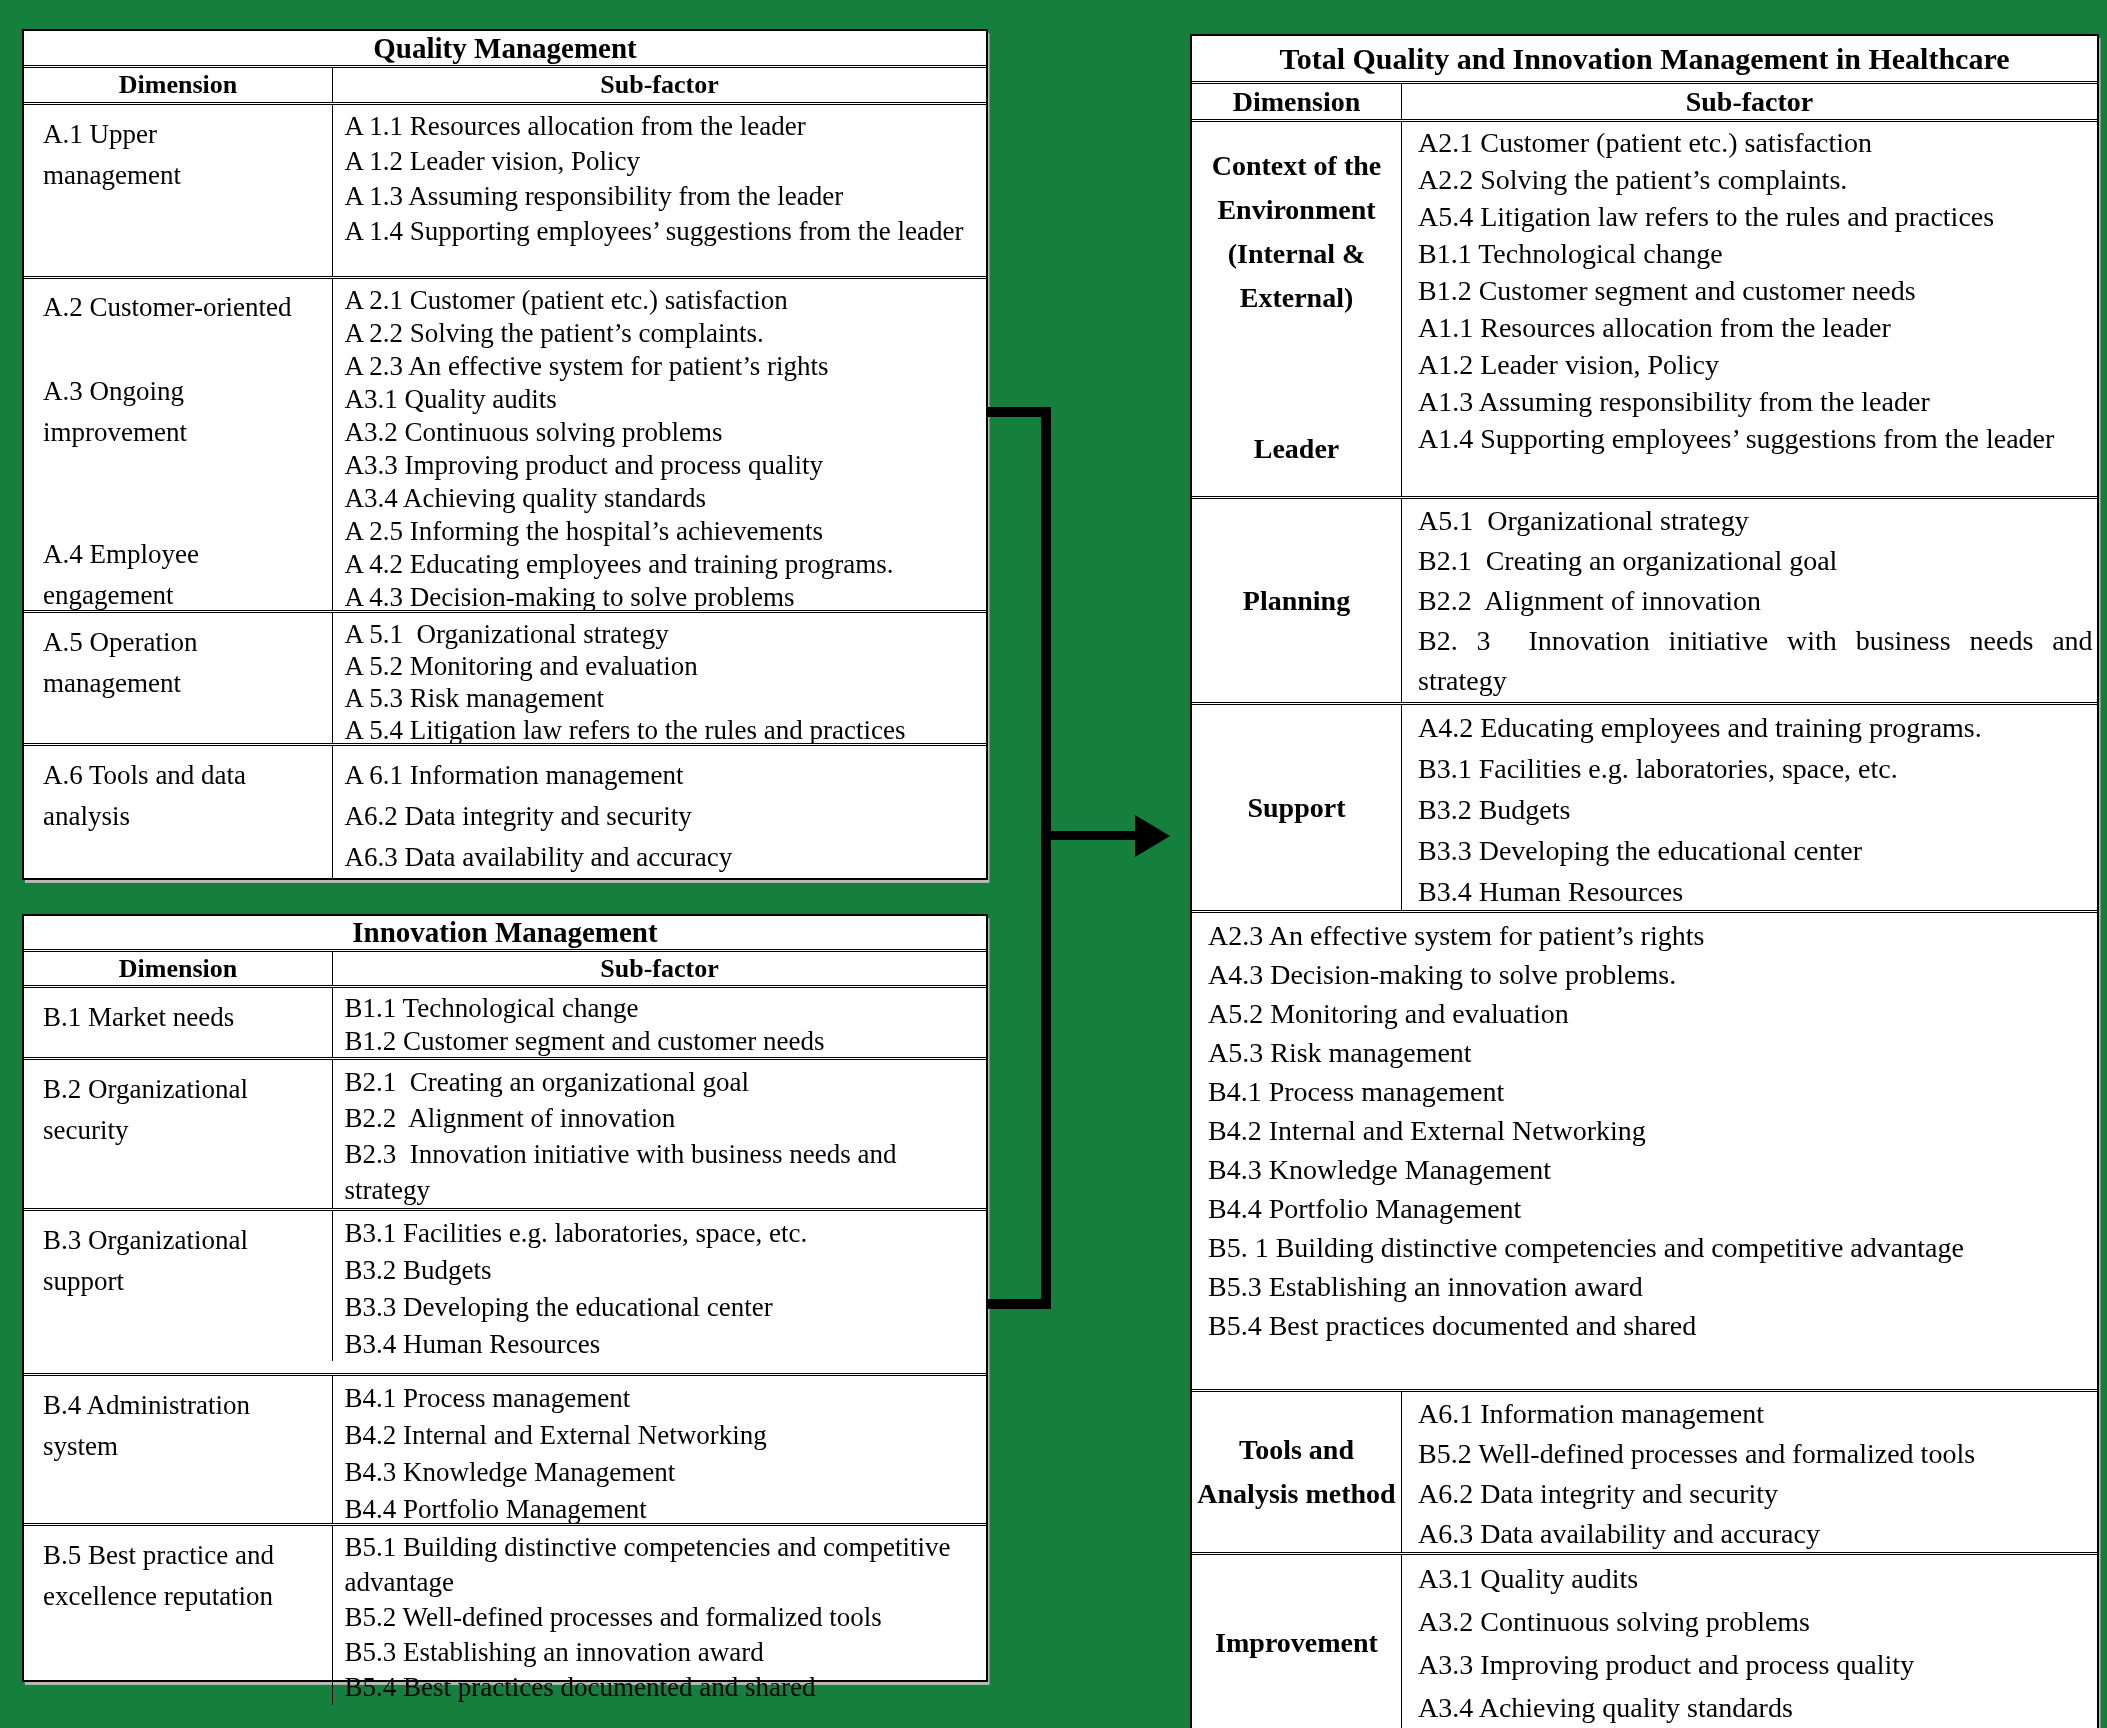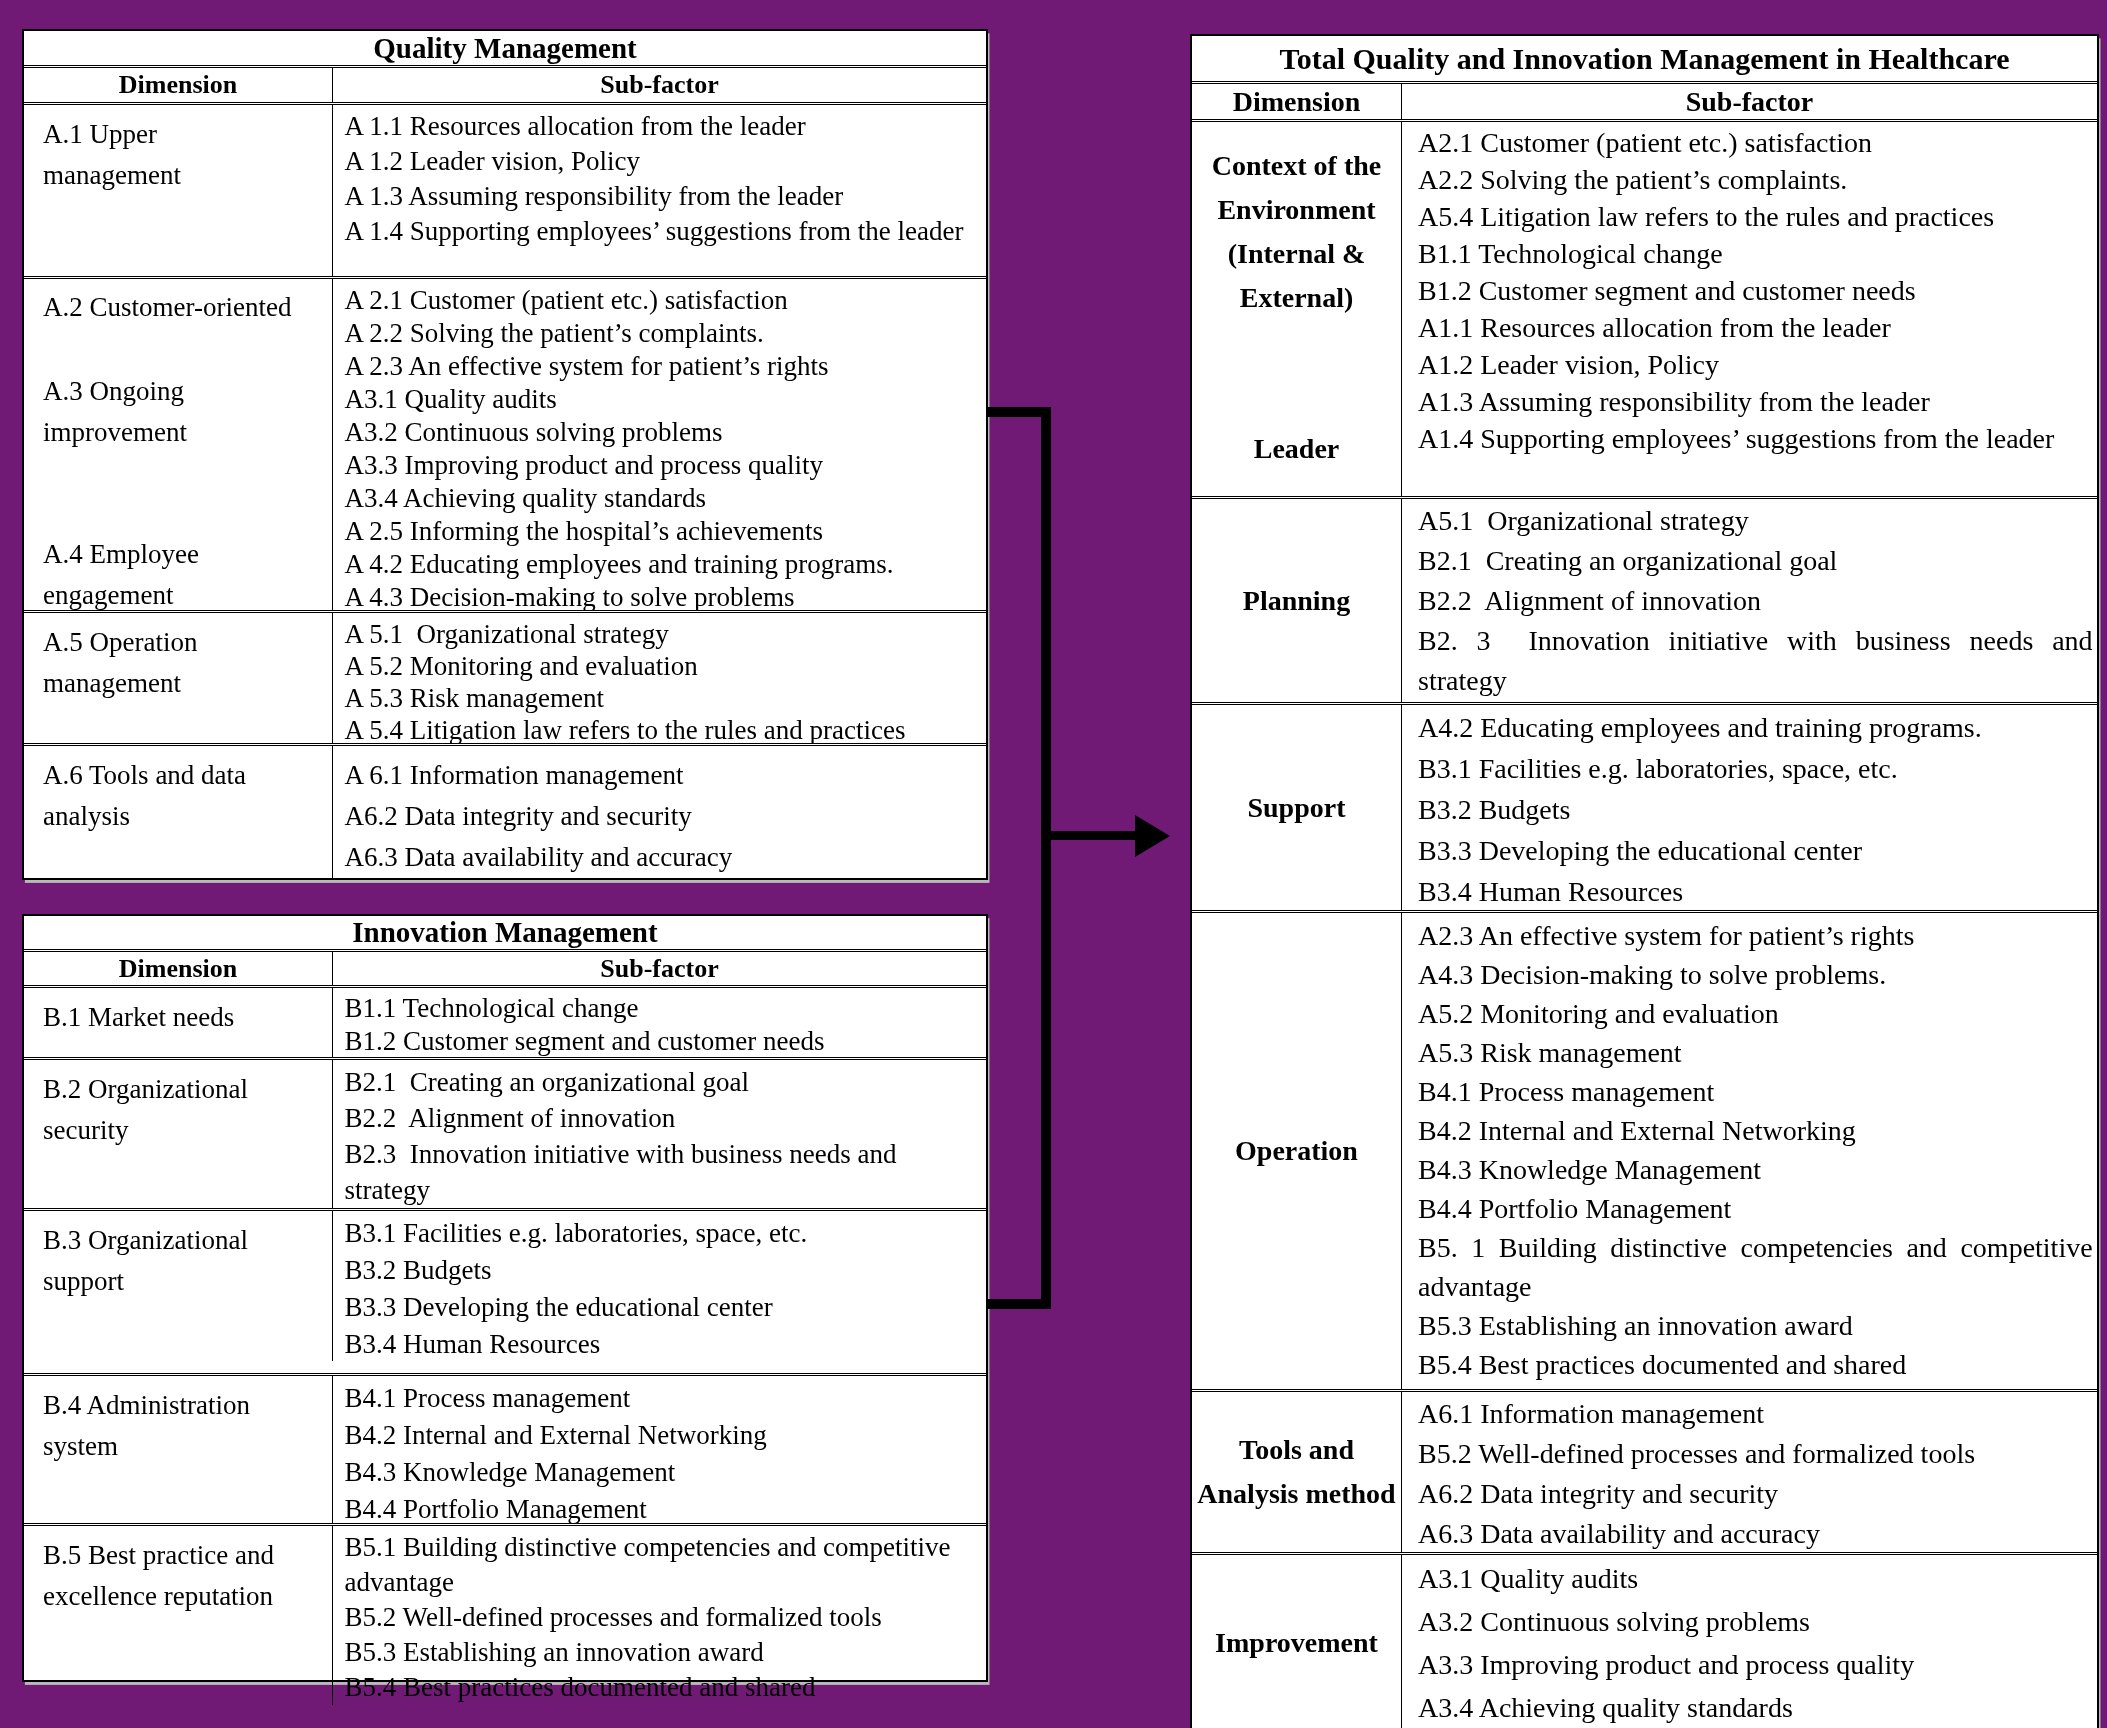--- a/index.html
+++ b/index.html
@@ -1,21 +1,21 @@
 <!DOCTYPE html>
 <html style="font-size:11.6px"><head>
 <meta charset="utf-8">
 <style>
   html,body{margin:0;padding:0;background:#fff;}
   body{
     width:2108px;height:1728px;position:relative;
     font-family:"Liberation Serif","DejaVu Serif",serif;
     color:#000;
   }
-  .canvas{position:absolute;inset:0;background:#701a75;}
+  .canvas{position:absolute;inset:0;background:#15803d;}
 
   
   .tbl{
     position:absolute;background:#fff;border:2.2px solid #000;
     box-shadow:2.2px 3.6px 0 -0.7px #b9b9b9;
     display:flex;flex-direction:column;box-sizing:border-box;
   }
   .tbl .title{
     flex:0 0 auto;display:flex;align-items:center;justify-content:center;
     font-weight:bold;border-bottom:3.6px double #000;
@@ -277,23 +277,20 @@
           </div>
           <div class="cell sub">
             <div class="sub-line">A4.2 Educating employees and training programs.</div>
             <div class="sub-line">B3.1 Facilities e.g. laboratories, space, etc.</div>
             <div class="sub-line">B3.2 Budgets</div>
             <div class="sub-line">B3.3 Developing the educational center</div>
             <div class="sub-line">B3.4 Human Resources</div>
           </div>
         </div>
         <div class="row">
-          <div class="cell dim">
-            <div class="dim-label lbl0">Operation</div>
-          </div>
           <div class="cell sub">
             <div class="sub-line">A2.3 An effective system for patient’s rights</div>
             <div class="sub-line">A4.3 Decision-making to solve problems.</div>
             <div class="sub-line">A5.2 Monitoring and evaluation</div>
             <div class="sub-line">A5.3 Risk management</div>
             <div class="sub-line">B4.1 Process management</div>
             <div class="sub-line">B4.2 Internal and External Networking</div>
             <div class="sub-line">B4.3 Knowledge Management</div>
             <div class="sub-line">B4.4 Portfolio Management</div>
             <div class="sub-line">B5. 1 Building distinctive competencies and competitive advantage</div>

